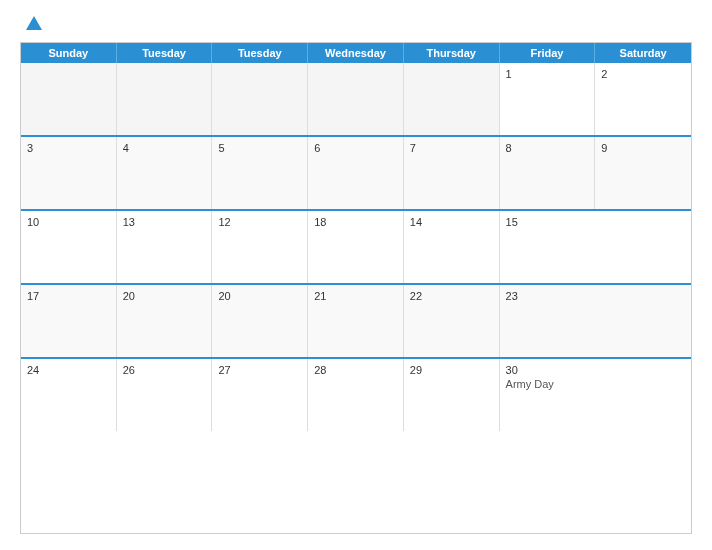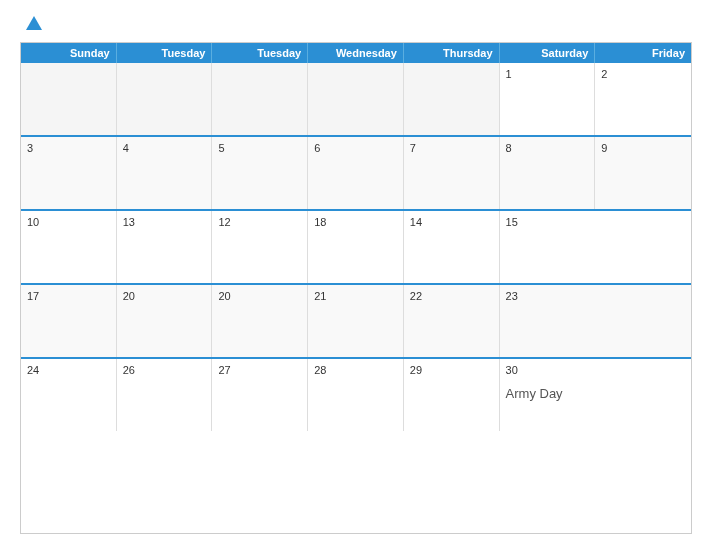--- a/index.html
+++ b/index.html
@@ -63,21 +63,21 @@
       display: grid;
       grid-template-columns: repeat(7, 1fr);
       background: #2b8fd4;
     }
     .cal-header-cell {
       color: #fff;
       font-size: 11px;
       font-weight: bold;
       padding: 4px 6px;
       border-right: 1px solid #5aaee0;
-      text-align: right;
+      text-align: center;
     }
     .cal-header-cell:last-child {
       border-right: none;
     }
     .cal-week-row {
       display: grid;
       grid-template-columns: repeat(7, 1fr);
       border-top: 2px solid #2b8fd4;
       min-height: 72px;
     }
@@ -99,24 +99,24 @@
     }
     .cal-cell.empty {
       background: #f5f5f5;
     }
     .day-number {
       font-size: 11px;
       color: #333;
       display: block;
     }
     .holiday-label {
-      font-size: 13px;
+      font-size: 11px;
       color: #555;
       display: block;
-      margin-top: 10px;
+      margin-top: 2px;
     }
     .even-row {
       background: #f9f9f9;
     }
     .even-row .cal-cell {
       background: #f9f9f9;
     }
   </style>
 </head>
 <body>
@@ -131,22 +131,22 @@
   <div class="country-name"></div>
 </div>
 
 <div class="calendar">
   <div class="cal-header-row">
   <div class="cal-header-cell">Sunday</div>
       <div class="cal-header-cell">Tuesday</div>
       <div class="cal-header-cell">Tuesday</div>
       <div class="cal-header-cell">Wednesday</div>
       <div class="cal-header-cell">Thursday</div>
+      <div class="cal-header-cell">Friday</div>
       <div class="cal-header-cell">Saturday</div>
-      <div class="cal-header-cell">Friday</div>
     </div>
   <div id="cal-body">
   <div class="cal-week-row">
         <div class="cal-cell empty"></div>
         <div class="cal-cell empty"></div>
         <div class="cal-cell empty"></div>
         <div class="cal-cell empty"></div>
         <div class="cal-cell empty"></div>
         <div class="cal-cell">
           <span class="day-number">1</span>

